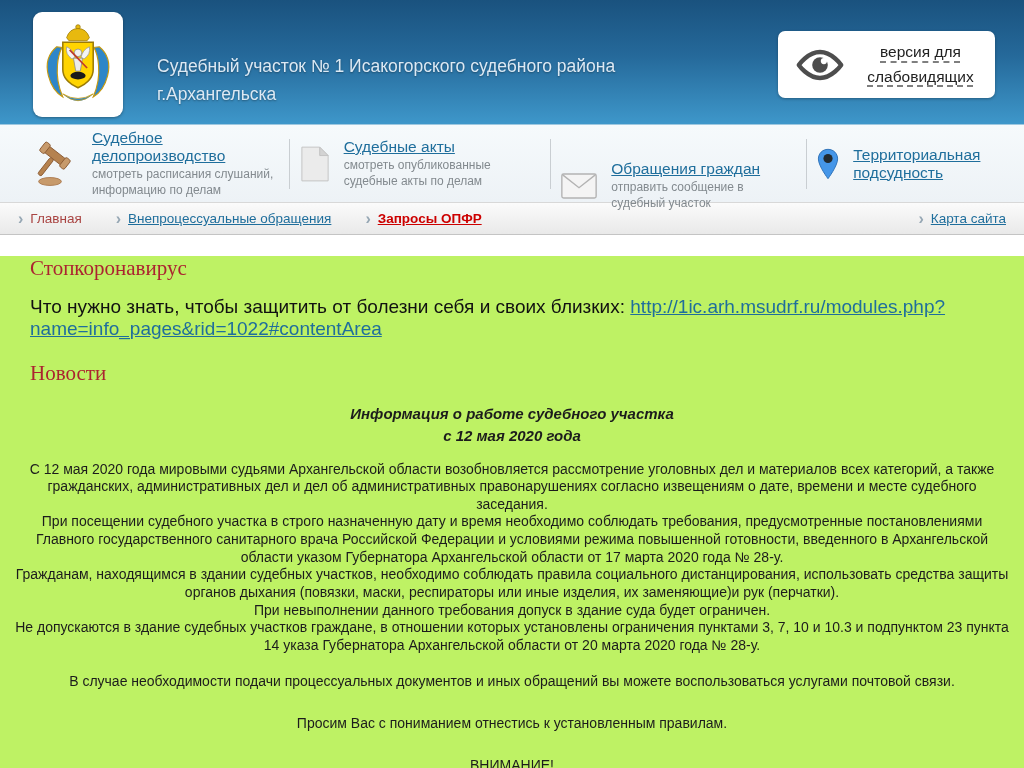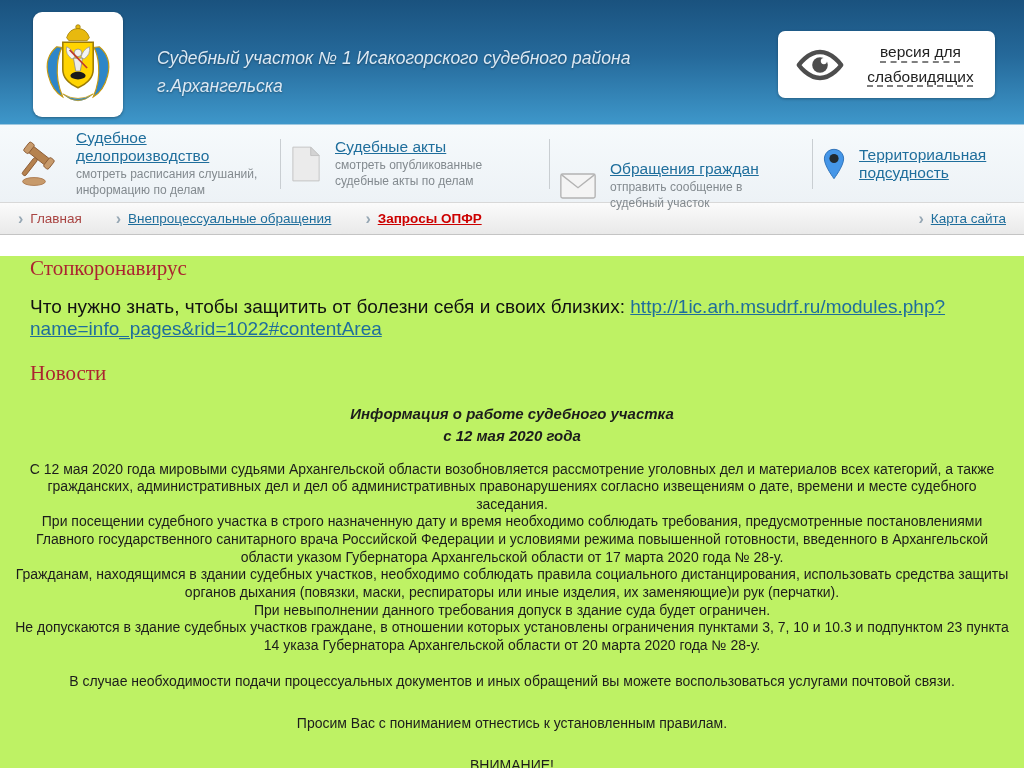--- a/index.html
+++ b/index.html
@@ -6,33 +6,33 @@
   html,body { width:1024px; height:768px; overflow:hidden; background:#fff;
     font-family:"Liberation Sans", sans-serif; }
 
   
   .hdr { position:relative; height:125px;
     background:linear-gradient(180deg,#1a527e 0%,#25699a 45%,#3e97ca 100%);
     border-bottom:1px solid #9ec8e0; }
   .logo-box { position:absolute; left:33px; top:12px; width:90px; height:105px;
     background:#fff; border-radius:9px; display:flex; align-items:center; justify-content:center;
     box-shadow:0 1px 3px rgba(0,0,0,.35); cursor:pointer; }
-  .hdr-titles { position:absolute; left:157px; top:44px; color:#dce9f4;
-    font-size:17.5px; line-height:28px; text-shadow:0 1px 2px rgba(0,0,0,.35);font-style:italic; }
+  .hdr-titles { position:absolute; left:157px; top:52px; color:#dce9f4;
+    font-size:17.5px; line-height:28px; text-shadow:0 1px 2px rgba(0,0,0,.35); }
   .eye-btn { position:absolute; right:29px; top:31px; width:217px; height:67px;
     background:#fff; border-radius:7px; display:flex; align-items:center;
     padding:0 12px 0 16px; gap:12px; cursor:pointer; text-decoration:none;
     box-shadow:0 1px 3px rgba(0,0,0,.3);justify-content:center; }
   .eye-label { flex:1; text-align:center; color:#222; font-size:15.5px; line-height:1.55;
     text-decoration:underline; text-decoration-style:dashed; text-decoration-color:#555;
     text-underline-offset:4px; }
 
   
   .nav { height:77px; background:linear-gradient(180deg,#f6fafc,#edf2f6);
-    display:flex; align-items:center; padding:0 10px; }
+    display:flex; align-items:center; padding:0 26px; }
   .nav-item { display:flex; align-items:center; gap:14px; padding:0 10px; }
   .nav-item.i1 { width:270px; } .nav-item.i2 { width:268px; }
   .nav-item.i3 { width:262px;margin-top:44px; } .nav-item.i4 { width:196px; }
   .nav-ic { flex:0 0 auto; display:flex; align-items:center; justify-content:center; }
   .nav-txt { display:flex; flex-direction:column; gap:2px; }
   .nav-link { color:#1f6e9c; font-size:15.5px; text-decoration:underline; cursor:pointer; }
   .nav-sub { color:#838a8f; font-size:12px; line-height:1.3; }
   .nav-div { width:1px; height:50px; background:#c9ced2; flex:0 0 auto; }
 
   

